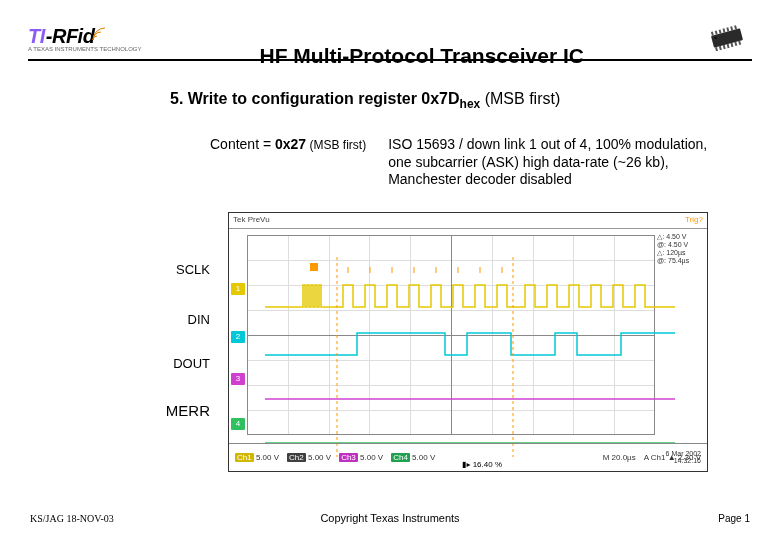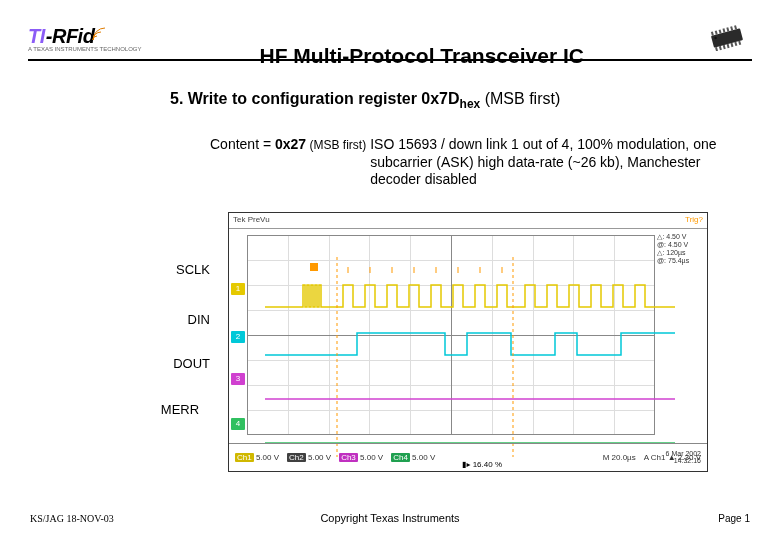--- a/index.html
+++ b/index.html
@@ -17,21 +17,21 @@
   .chip-box { width: 50px; height: 30px; display:flex; align-items:center; justify-content:center; }
   .hr { position:absolute; top:59px; left:28px; right:28px; height:2px; background:#000; }
 
   
   .section { position:absolute; top:90px; left:170px; right:60px; font-size:16px; }
   .section-b { font-weight:bold; }
   .section-sub { font-size:12px; vertical-align: sub; font-weight:bold; }
   .section-tail { font-weight:normal; }
 
   
-  .content-row { position:absolute; top:136px; left:210px; right:60px; display:flex; gap:4px; align-items:flex-start; font-size:14px; }
+  .content-row { position:absolute; top:136px; left:210px; right:60px; display:flex; gap:22px; align-items:flex-start; font-size:14px; }
   .content-eq-b { font-weight:bold; }
   .content-eq-tail { font-size:12px; }
   .content-desc { flex:1; font-size:14px; line-height:1.25; }
 
   
   .scope-wrap { position:absolute; top:212px; left:150px; width:570px; height:262px; }
   .lbl-sclk { margin-top:50px; height:44px; }
 
   .scope { position:absolute; left:78px; top:0; width:480px; height:260px; border:1px solid #333; background:#fff; }
   .scope-top { position:absolute; top:0; left:0; right:0; height:16px; border-bottom:1px solid #999; font-size:8px; color:#444; display:flex; justify-content:space-between; padding:2px 4px;gap:32px; }
@@ -131,21 +131,21 @@
       <span>Content = </span><span class="content-eq-b">0x27</span><span class="content-eq-tail"> (MSB first)</span>
     </div>
     <div class="content-desc">ISO 15693 / down link 1 out of 4, 100% modulation, one subcarrier (ASK) high data-rate (~26 kb), Manchester decoder disabled</div>
   </div>
 
   <div class="scope-wrap">
 
     <div class="lbl-sclk" style="position:absolute;left:0;width:60px;text-align:right;font-size:13px;">SCLK</div>
     <div style="position:absolute;left:0;top:100px;width:60px;text-align:right;font-size:13px;">DIN</div>
     <div style="position:absolute;left:0;top:144px;width:60px;text-align:right;font-size:13px;">DOUT</div>
-    <div style="position:absolute;left:0;top:190px;width:60px;text-align:center;font-size:13px;">MERR</div>
+    <div style="position:absolute;left:0;top:190px;width:60px;text-align:right;font-size:15px;">MERR</div>
 
     <div class="scope">
       <div class="scope-top">
         <span>Tek PreVu</span>
         <span class="t2">Trig?</span>
       </div>
 
       <div class="ch-tag ch1t">1</div>
       <div class="ch-tag ch2t">2</div>
       <div class="ch-tag ch3t">3</div>

